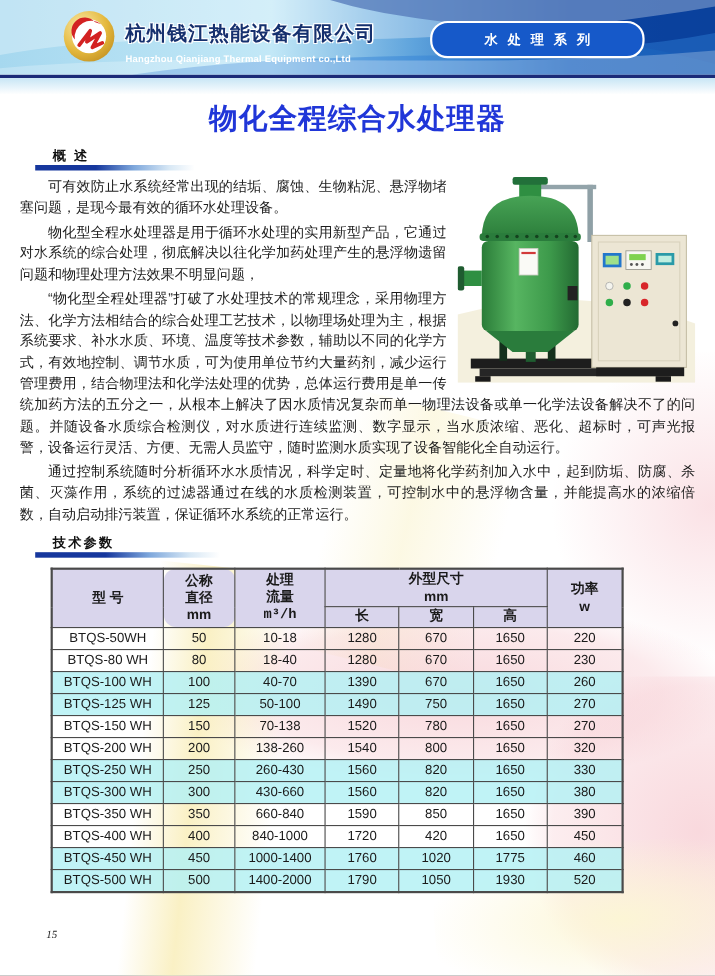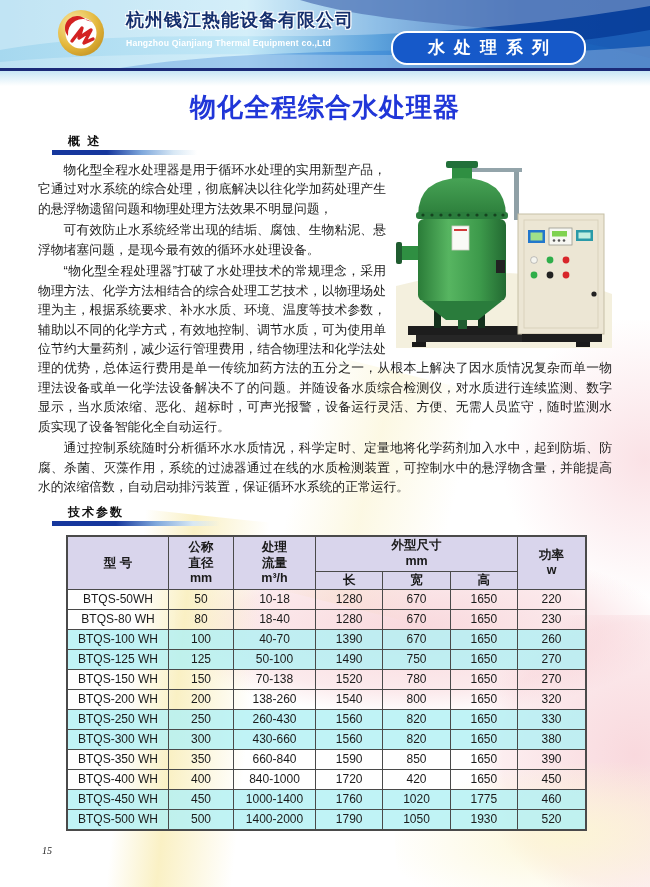--- a/index.html
+++ b/index.html
@@ -20,38 +20,38 @@
   .blob-yellow-band { left:125px; top:515px; width:125px; height:390px; transform:rotate(6deg);
     background:linear-gradient(to right, rgba(250,242,198,0), rgba(249,238,186,.85) 40%, rgba(250,242,198,0)); }
   .blob-yellow-bot  { left:395px; top:765px; width:340px; height:140px; transform:rotate(-4deg);
     background:radial-gradient(ellipse at center, rgba(252,246,212,.95) 0%, rgba(252,246,212,0) 75%); }
   .blob-yellow-mid  { left:295px; top:370px; width:160px; height:240px; transform:rotate(14deg);
     background:linear-gradient(to right, rgba(250,243,205,0), rgba(250,243,205,.55) 45%, rgba(250,243,205,0)); }
 
   
   .header { position:relative; height:68px; z-index:2; }
   .header-bg { position:absolute; inset:0; width:650px; height:68px; }
-  .brand { position:absolute; left:56px; top:8px; display:flex; align-items:flex-start; gap:20px; }
+  .brand { position:absolute; left:56px; top:8px; display:flex; align-items:flex-end; gap:8px; }
   .logo { width:50px; height:50px; }
   .company-cn {
     font-size:18px; font-weight:bold; color:var(--brand-navy,#16306e); letter-spacing:1px;
     text-shadow:-1px -1px 0 #fff, 1px -1px 0 #fff, -1px 1px 0 #fff, 1px 1px 0 #fff;
   }
   .company-en { font-size:8.6px; font-weight:bold; color:#ffffff; margin-top:6px; letter-spacing:.2px; }
   .badge {
-    position:absolute; right:64px; top:31px; width:182px; height:30px;
+    position:absolute; right:64px; top:19px; width:182px; height:30px;
     background:var(--badge-bg,#1659c9); border:2px solid #ffffff; border-radius:16px;
-    color:#fff; font-size:17px; font-weight:bold; letter-spacing:9px;
+    color:#fff; font-size:12px; font-weight:bold; letter-spacing:9px;
     text-align:center; line-height:30px; padding-left:9px;
   }
   .header-line { height:3px; background:var(--header-line,#1b2a78); position:relative; z-index:2; }
   .header-fade { height:15px; background:linear-gradient(to bottom, #c8e6f5, #ffffff); position:relative; z-index:2; }
 
   
-  .content { position:relative; z-index:1; padding:0 38px; }
+  .content { position:relative; z-index:1; padding:0 18px; }
   .title {
     margin:4px 0 2px 0; text-align:center;
     font-size:26px; font-weight:bold; letter-spacing:1px; color:var(--title-blue,#2036d8);
   }
   .section-head {
     display:inline-block; position:relative; margin:6px 0 3px 14px;
     font-size:12px; font-weight:bold; color:#111; padding:0 4px 5px 16px; letter-spacing:2px;
   }
   .section-head::after {
     content:""; position:absolute; left:0; bottom:0; height:5px; width:calc(100% + 92px);
@@ -67,21 +67,21 @@
   
   .spec-table {
     border-collapse:collapse; margin:6px 0 0 28px; table-layout:fixed; width:521px;
     border:2px solid #4a4a4a; font-size:12px; background:transparent;
   }
   .spec-table th, .spec-table td {
     border:1px solid #4a4a4a; text-align:center; vertical-align:middle; padding:1px 2px;
   }
   .spec-table thead th { background:var(--head-lavender,#d9d5ec); font-weight:bold; font-size:12.5px; line-height:1.25; }
   .th-multi { white-space:pre-line; }
-  .col-model { width:96px; } .col-dn { width:60px; } .col-flow { width:77px; }
+  .col-model { width:96px; } .col-dn { width:60px;border-radius:11px; } .col-flow { width:77px;font-family:Liberation Mono, monospace; }
   .col-len, .col-wid, .col-hgt { width:75px; } .col-power { width:63px;margin-top:26px; }
   .spec-table tbody td { height:17px; line-height:1.1; }
   .row-plain td { background:transparent; }
   .row-cyan  td { background:var(--row-cyan-rgba, rgba(178,240,244,.82)); }
 
   .page-num {
     position:absolute; left:42px; top:845px; font-family:"Liberation Serif", serif;
     font-style:italic; font-size:10px; color:#222; z-index:1;
   }
 </style>
@@ -208,22 +208,22 @@
           <circle cx="138" cy="100" r="3.4" fill="#f4f4ee" stroke="#999" stroke-width="0.6"></circle>
           <circle cx="154" cy="100" r="3.4" fill="#2fae4a"></circle>
           <circle cx="170" cy="100" r="3.4" fill="#d8262a"></circle>
           <circle cx="138" cy="115" r="3.4" fill="#2fae4a"></circle>
           <circle cx="154" cy="115" r="3.4" fill="#222222"></circle>
           <circle cx="170" cy="115" r="3.4" fill="#d8262a"></circle>
           <circle cx="198" cy="134" r="2.6" fill="#222222"></circle>
           <rect x="126" y="174" width="80" height="8" fill="#1d1d1d"></rect>
         </svg>
       </div>
+      <p>可有效防止水系统经常出现的结垢、腐蚀、生物粘泥、悬浮物堵塞问题，是现今最有效的循环水处理设备。</p>
       <p>物化型全程水处理器是用于循环水处理的实用新型产品，它通过对水系统的综合处理，彻底解决以往化学加药处理产生的悬浮物遗留问题和物理处理方法效果不明显问题，</p>
-      <p>可有效防止水系统经常出现的结垢、腐蚀、生物粘泥、悬浮物堵塞问题，是现今最有效的循环水处理设备。</p>
       <p>“物化型全程处理器”打破了水处理技术的常规理念，采用物理方法、化学方法相结合的综合处理工艺技术，以物理场处理为主，根据系统要求、补水水质、环境、温度等技术参数，辅助以不同的化学方式，有效地控制、调节水质，可为使用单位节约大量药剂，减少运行管理费用，结合物理法和化学法处理的优势，总体运行费用是单一传统加药方法的五分之一，从根本上解决了因水质情况复杂而单一物理法设备或单一化学法设备解决不了的问题。并随设备水质综合检测仪，对水质进行连续监测、数字显示，当水质浓缩、恶化、超标时，可声光报警，设备运行灵活、方便、无需人员监守，随时监测水质实现了设备智能化全自动运行。</p>
     </section>
 
     <section class="body-text">
       <p>通过控制系统随时分析循环水水质情况，科学定时、定量地将化学药剂加入水中，起到防垢、防腐、杀菌、灭藻作用，系统的过滤器通过在线的水质检测装置，可控制水中的悬浮物含量，并能提高水的浓缩倍数，自动启动排污装置，保证循环水系统的正常运行。</p>
     </section>
 
     <div>
       <div class="section-head">技术参数</div>
     </div>

